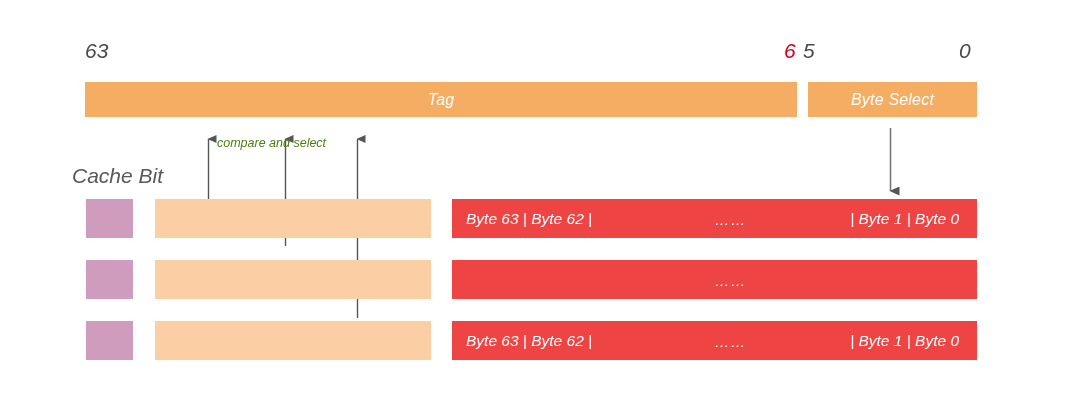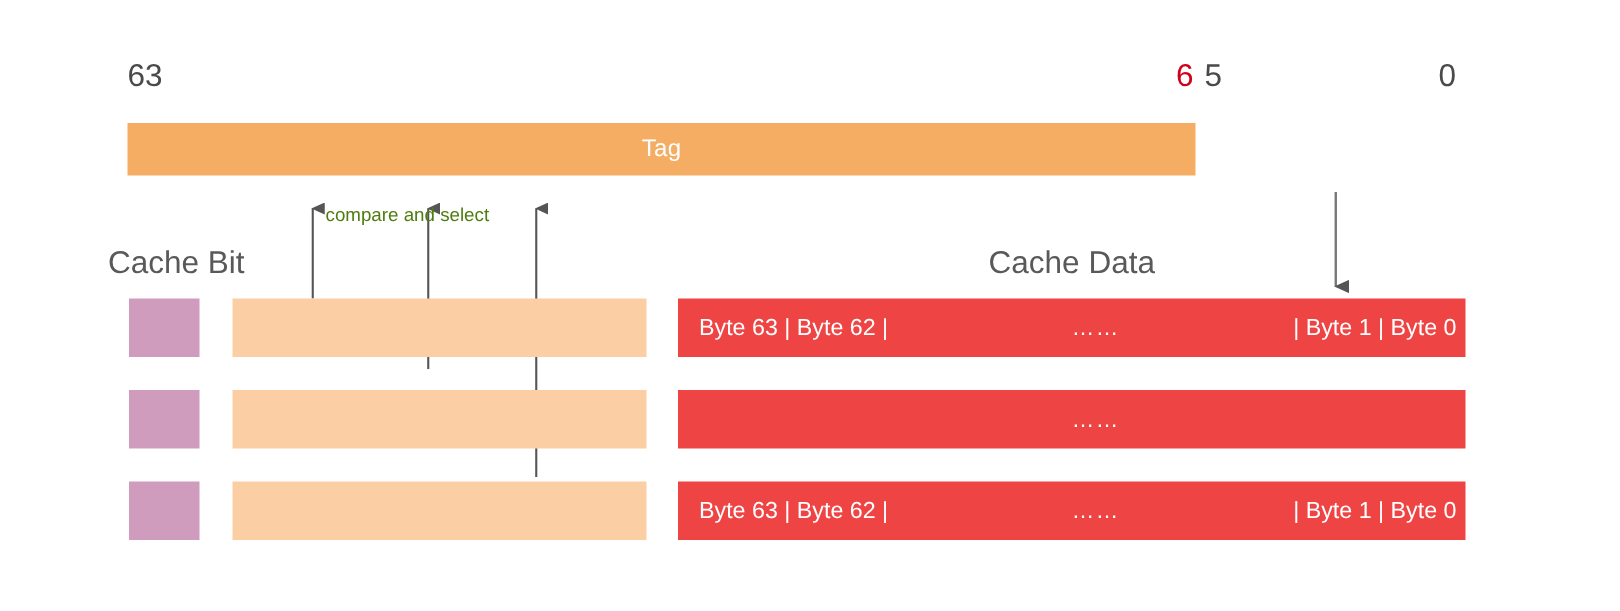--- a/index.html
+++ b/index.html
@@ -10,20 +10,21 @@
   body {
     font-family: "Liberation Sans", sans-serif;
     -webkit-font-smoothing: antialiased;
   }
   #canvas {
     position: relative;
     width: 1080px;
     height: 407px;
     background: #ffffff;
     overflow: hidden;
+    font-style: italic;
   }
 
   
   .bit-label {
     position: absolute;
     font-size: 21px;
     color: #4a4a4a;
     line-height: 1;
     white-space: nowrap;
   }
@@ -68,21 +69,21 @@
     font-size: 15.5px;
     white-space: nowrap;
   }
   .data-cell .seg {
     position: absolute;
     top: 50%;
     transform: translateY(-50%);
   }
   .seg-left  { left: 14px; }
   .seg-mid   { left: 50%; transform: translate(-50%, -50%); font-size: 15px; letter-spacing: 1px; }
-  .seg-right { right: 6px; }
+  .seg-right { right: 18px; }
 
   
   .arrow-svg {
     position: absolute;
     left: 0;
     top: 0;
     width: 1080px;
     height: 407px;
     overflow: visible;
     pointer-events: none;
@@ -100,20 +101,21 @@
 <body>
 
 <div id="canvas">
 
   <div class="bit-label" style="left:85px; top:40px;">63</div>
   <div class="bit-label red" style="left:784px; top:40px;">6</div>
   <div class="bit-label" style="left:803px; top:40px;">5</div>
   <div class="bit-label" style="left:959px; top:40px;">0</div>
 
   <div class="addr-bar" style="left:85px; top:82px; width:712px; height:35px;text-align:right;">Tag</div>
+  <div class="addr-bar" style="left:808px; top:82px; width:169px; height:35px;">Byte Select</div>
 
   <svg class="arrow-svg" viewBox="0 0 1080 407">
     <defs>
       <marker id="ah-up" markerWidth="8" markerHeight="9" refX="4" refY="1" orient="auto" markerUnits="userSpaceOnUse">
         <path d="M4,0 L8,9 L0,9 Z" fill="#555555"></path>
       </marker>
       <marker id="ah-down" markerWidth="9" markerHeight="10" refX="4.5" refY="9" orient="auto" markerUnits="userSpaceOnUse">
         <path d="M4.5,10 L9,0 L0,0 Z" fill="#555555"></path>
       </marker>
     </defs>
@@ -121,21 +123,20 @@
     <line x1="208.5" y1="199" x2="208.5" y2="139" stroke="#555555" stroke-width="1.4" marker-end="url(#ah-up)"></line>
     <line x1="285.5" y1="246" x2="285.5" y2="139" stroke="#555555" stroke-width="1.4" marker-end="url(#ah-up)"></line>
     <line x1="357.5" y1="318" x2="357.5" y2="139" stroke="#555555" stroke-width="1.4" marker-end="url(#ah-up)"></line>
 
     <line x1="890.5" y1="128" x2="890.5" y2="191" stroke="#777777" stroke-width="1.6" marker-end="url(#ah-down)"></line>
   </svg>
 
   <div class="compare-label" style="left:217px; top:137px;">compare and select</div>
 
   <div class="col-heading" style="left:70px; top:165px; width:95px;">Cache Bit</div>
-  <div class="col-heading" style="left:452px; top:165px; width:525px;">Cache Data</div>
 
   <div class="valid-cell" style="left:86px; top:199px; width:47px; height:39px;"></div>
   <div class="tag-cell" style="left:155px; top:199px; width:276px; height:39px;"></div>
   <div class="data-cell" style="left:452px; top:199px; width:525px; height:39px;">
     <span class="seg seg-left">Byte 63 | Byte 62 |</span>
     <span class="seg seg-mid">……</span>
     <span class="seg seg-right">| Byte 1 | Byte 0</span>
   </div>
 
   <div class="valid-cell" style="left:86px; top:260px; width:47px; height:39px;"></div>

